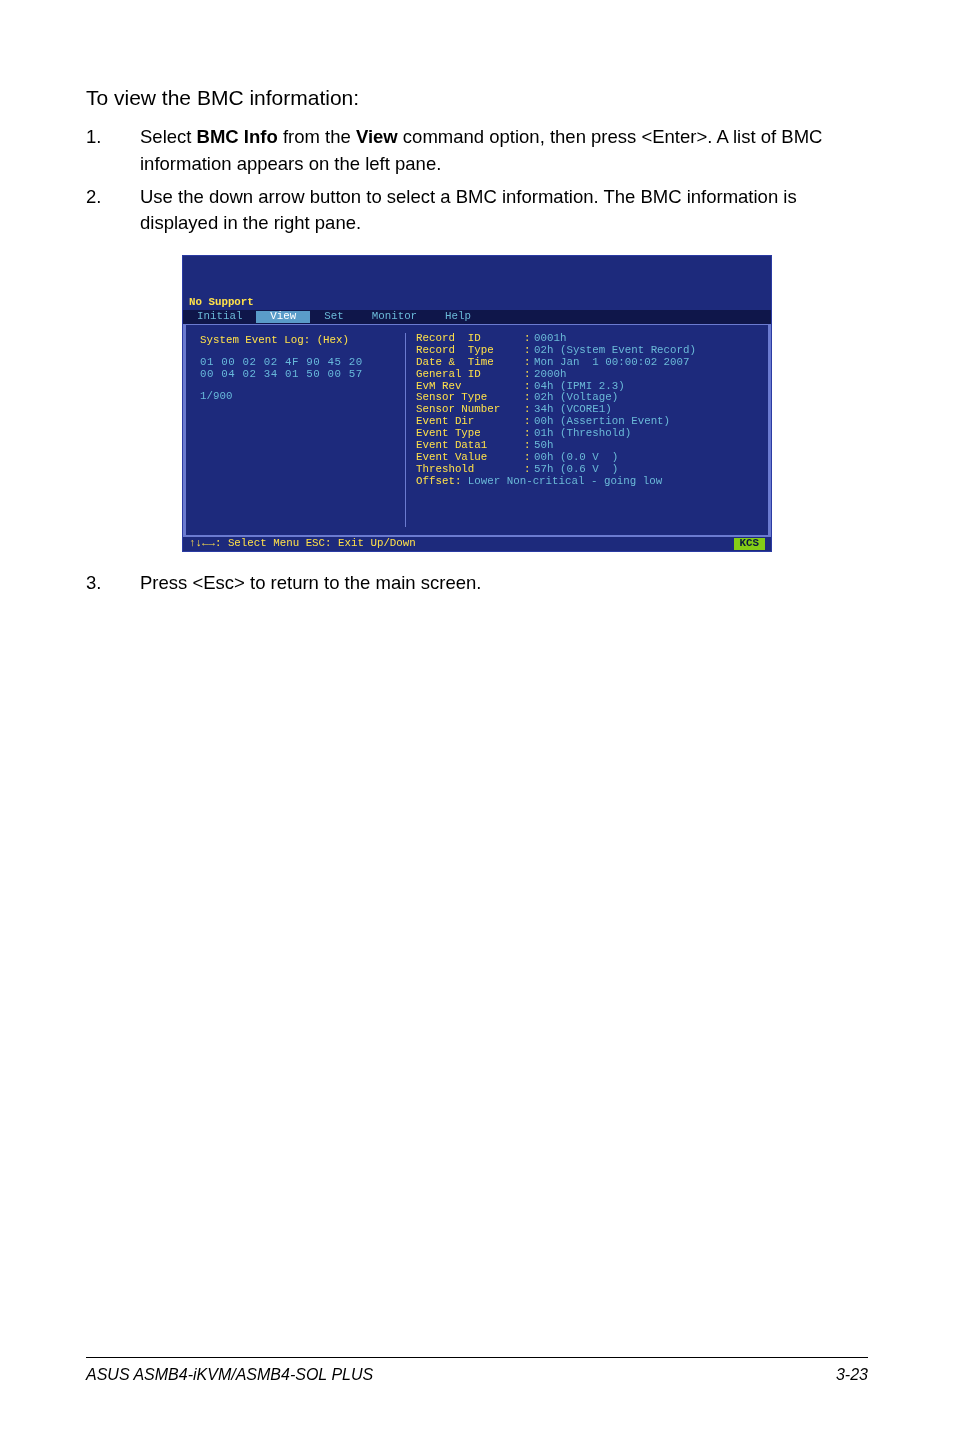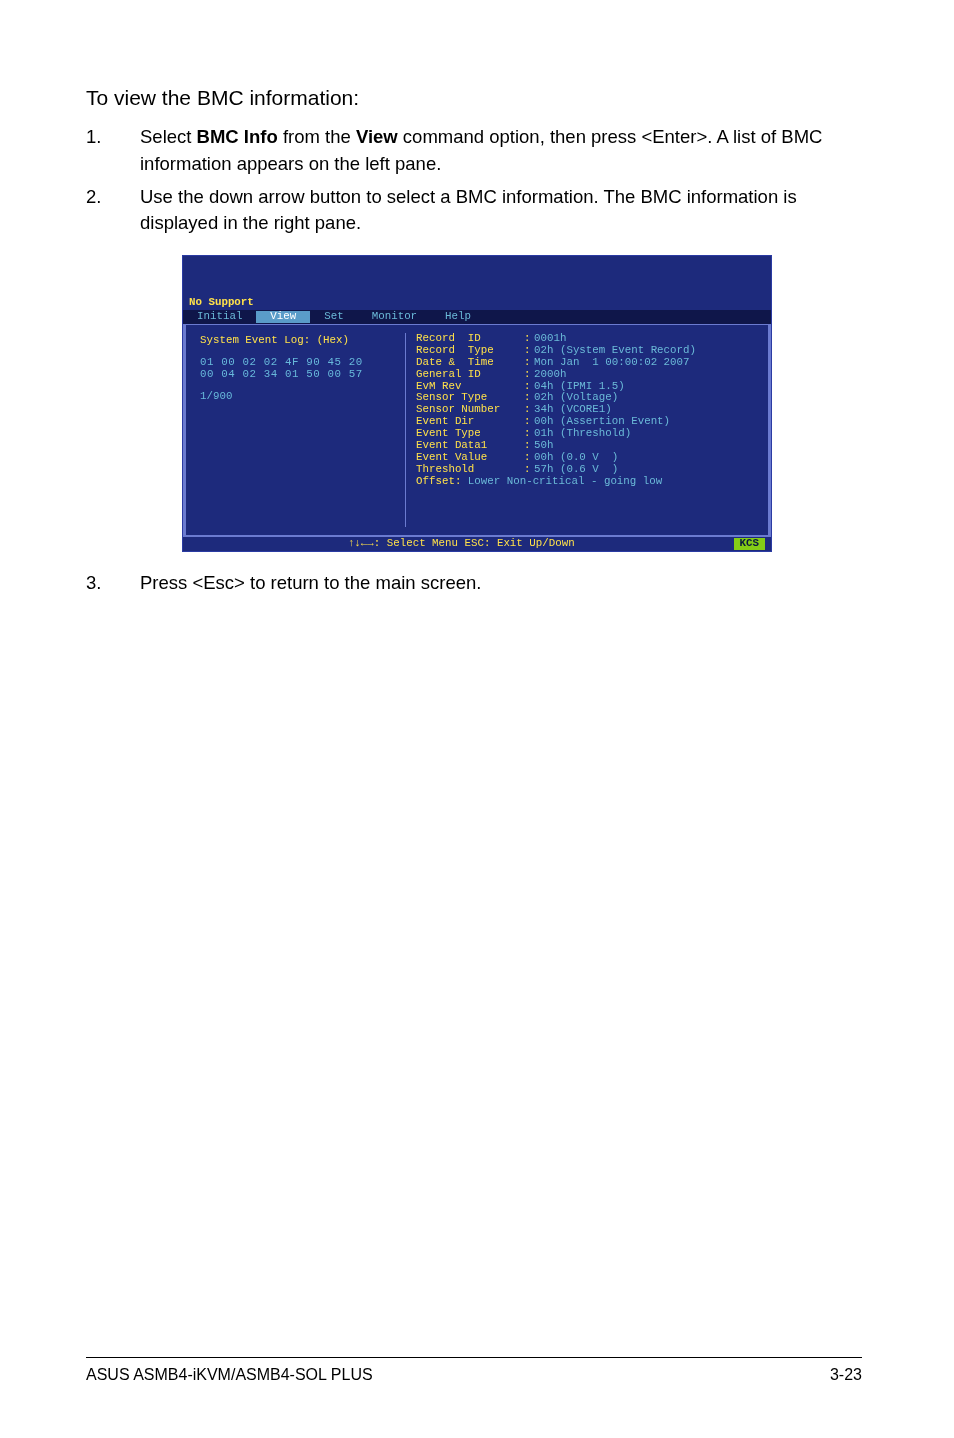--- a/index.html
+++ b/index.html
@@ -24,27 +24,27 @@
   .t-left { width: 210px; border-right: 1px solid #6b7bd0; padding-right: 6px; color: #68b9db; }
   .t-left .hdr { color: #ffe14a; margin: 2px 0 10px 4px; }
   .hex1, .hex2 { margin-left: 4px; letter-spacing: 0.6px; }
   .idx { margin: 10px 0 0 4px; }
   .t-right { flex: 1; padding-left: 10px; }
   .kv { display: flex; }
   .kv .k { color: #ffe14a; width: 108px; white-space: pre; }
   .kv .sep { color: #ffe14a; width: 10px; }
   .kv .v { color: #6bbad8; white-space: pre; }
   .kv.offset .k { width: auto; }
-  .t-foot { display: flex; background: #1d2a7c; color: #ffe14a; padding: 1px 6px; border-top: 1px solid #6b7bd0; text-align: center; }
+  .t-foot { display: flex; background: #1d2a7c; color: #ffe14a; padding: 1px 6px; border-top: 1px solid #6b7bd0; }
   .t-foot .l { flex: 1; }
   .t-foot .r { background: #84cc16; color: #0a183f; padding: 0 6px; font-weight: bold; }
   .t-outer-border { border: 1px solid #6b7bd0; }
 
   hr.bottom-rule { border: none; border-top: 1px solid #000; margin: 0; }
-  .footer { position: absolute; left: 86px; right: 92px; bottom: 54px; }
+  .footer { position: absolute; left: 86px; right: 86px; bottom: 54px; font-style: italic; }
   .footer-row { display: flex; justify-content: space-between; font-size: 16px; margin-top: 8px; }
 </style>
 </head>
 <body>
 
 <div class="page">
   <div class="heading">To view the BMC information:</div>
 
   <ol class="steps" id="steps-before">
       <li>
@@ -94,21 +94,21 @@
                 <span class="v">Mon Jan  1 00:00:02 2007</span>
               </div>
               <div class="kv">
                 <span class="k">General ID   </span>
                 <span class="sep">: </span>
                 <span class="v">2000h</span>
               </div>
               <div class="kv">
                 <span class="k">EvM Rev      </span>
                 <span class="sep">: </span>
-                <span class="v">04h (IPMI 1.5)</span>
+                <span class="v">04h (IPMI 2.3)</span>
               </div>
               <div class="kv">
                 <span class="k">Sensor Type  </span>
                 <span class="sep">: </span>
                 <span class="v">02h (Voltage)</span>
               </div>
               <div class="kv">
                 <span class="k">Sensor Number</span>
                 <span class="sep">: </span>
                 <span class="v">34h (VCORE1)</span>

